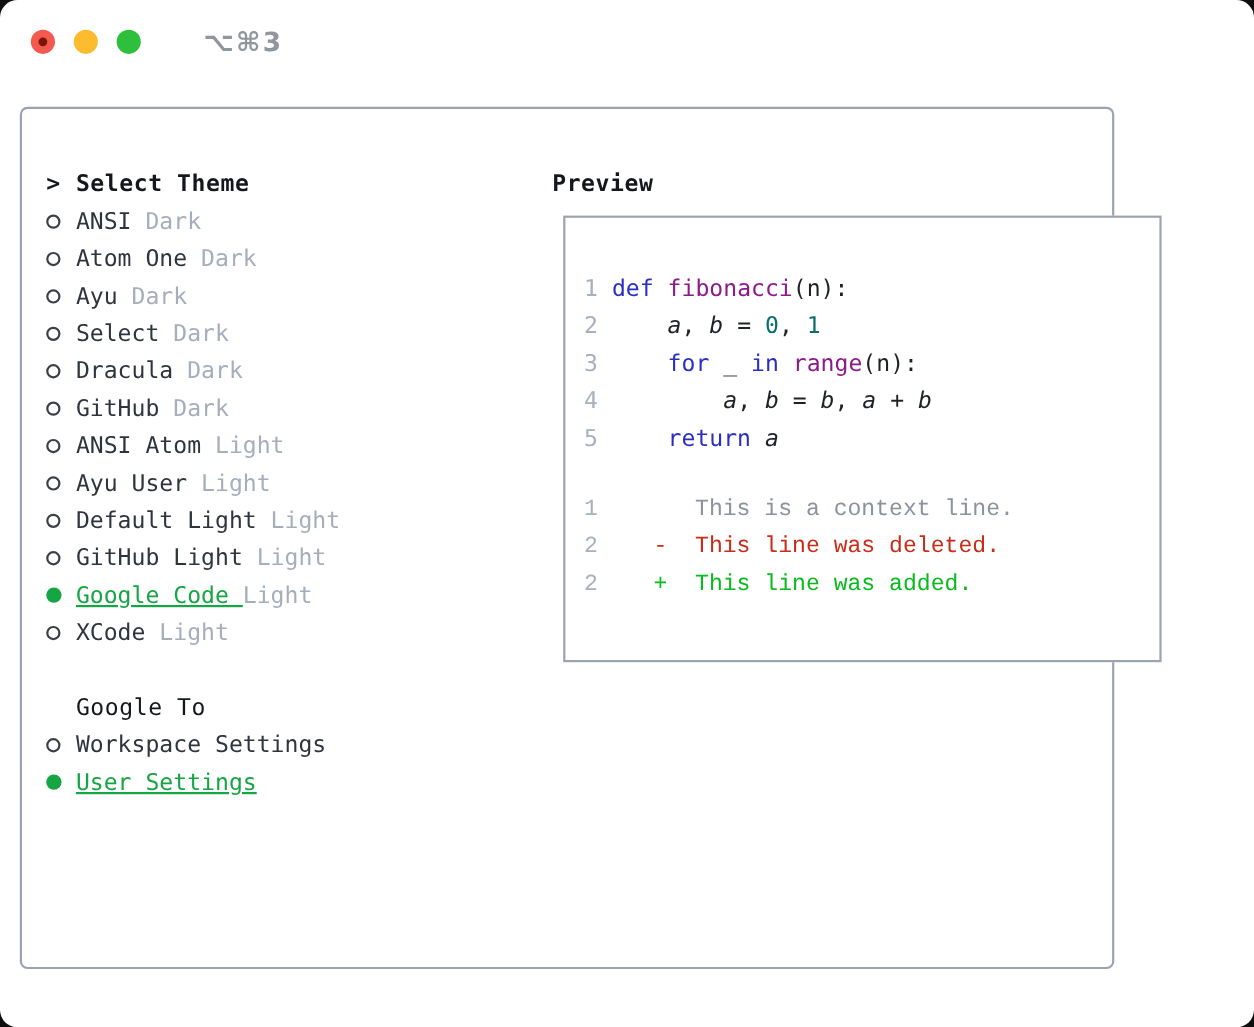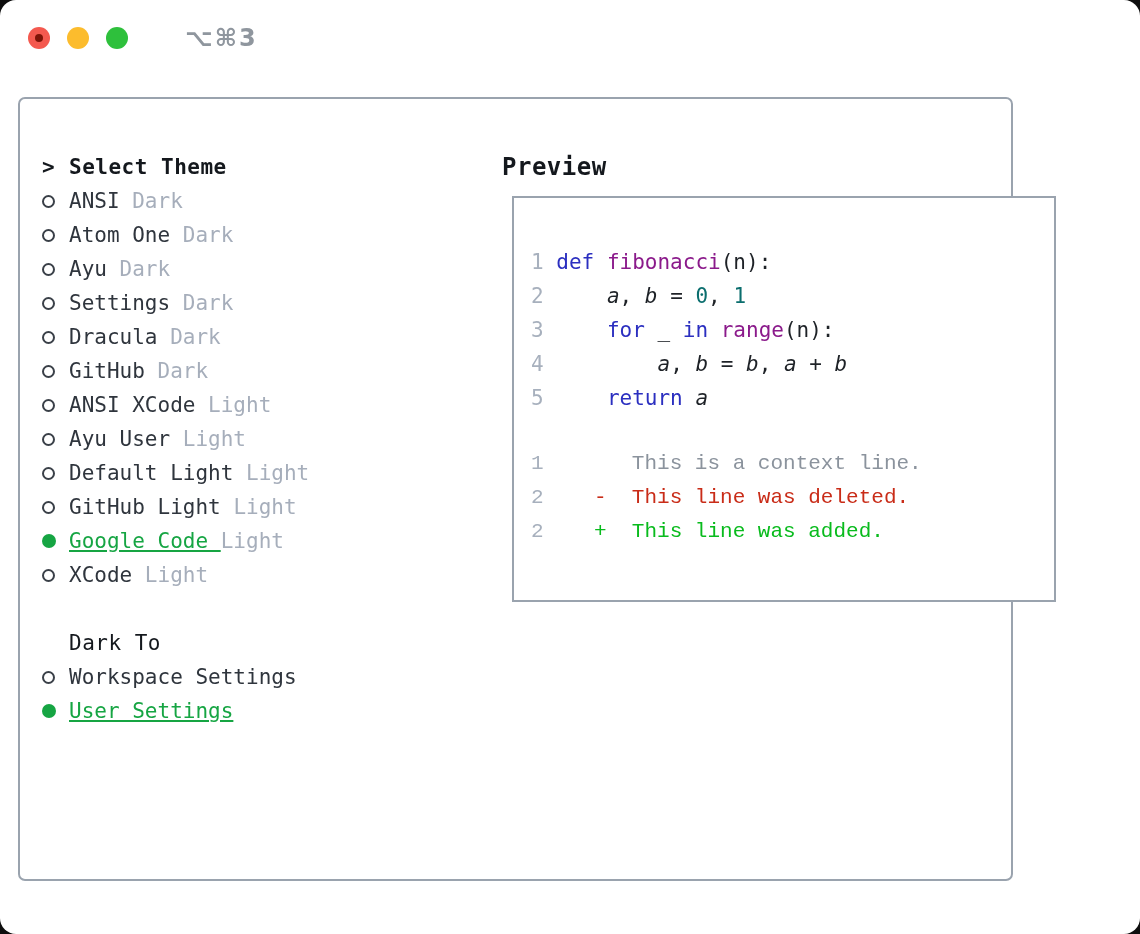--- a/index.html
+++ b/index.html
@@ -57,21 +57,21 @@
   .item-name.selected { color: var(--selected); text-decoration: underline; }
   .item-variant { color: var(--muted); white-space: pre; text-align: right; }
   .apply-header { margin-top: 34px; }
   .apply-header .header-text { font-weight: 400; color: #14181d; }
   .hint {
     margin-top: 34px; color: var(--muted); white-space: normal; width: 410px;
   }
   
   .right-col { position: absolute; left: 482px; top: 51px; }
   .preview-title {
-    height: 34px; line-height: 34px; font-weight: 700; font-size: 24px;
+    height: 34px; line-height: 34px; font-weight: 700; font-size: 21px;
     color: var(--heading); letter-spacing: 0.5px;
   }
   .preview-box {
     margin-left: 10px; margin-top: 12px; width: 544px; height: 406px;
     border: 2px solid var(--border); background: #fff; overflow: hidden;
   }
   pre { font-family: inherit; }
   .code-block, .diff-block {
     font-size: 21px; line-height: 34px; white-space: pre; color: var(--plain);
   }
@@ -130,42 +130,42 @@
             <span class="bullet-slot">
               <span class="circle"></span>
             </span>
             <span class="item-name">Ayu </span>
             <span class="item-variant">Dark</span>
           </div>
           <div class="row">
             <span class="bullet-slot">
               <span class="circle"></span>
             </span>
-            <span class="item-name">Settings </span>
+            <span class="item-name">Select </span>
             <span class="item-variant">Dark</span>
           </div>
           <div class="row">
             <span class="bullet-slot">
               <span class="circle"></span>
             </span>
             <span class="item-name">Dracula </span>
             <span class="item-variant">Dark</span>
           </div>
           <div class="row">
             <span class="bullet-slot">
               <span class="circle"></span>
             </span>
             <span class="item-name">GitHub </span>
             <span class="item-variant">Dark</span>
           </div>
           <div class="row">
             <span class="bullet-slot">
               <span class="circle"></span>
             </span>
-            <span class="item-name">ANSI XCode </span>
+            <span class="item-name">ANSI Atom </span>
             <span class="item-variant">Light</span>
           </div>
           <div class="row">
             <span class="bullet-slot">
               <span class="circle"></span>
             </span>
             <span class="item-name">Ayu User </span>
             <span class="item-variant">Light</span>
           </div>
           <div class="row">
@@ -193,21 +193,21 @@
             <span class="bullet-slot">
               <span class="circle"></span>
             </span>
             <span class="item-name">XCode </span>
             <span class="item-variant">Light</span>
           </div>
         </div>
 
       <div class="row apply-header">
         <span class="bullet-slot"></span>
-        <span class="header-text">Dark To</span>
+        <span class="header-text">Google To</span>
       </div>
 
       <div id="apply-list">
           <div class="row">
             <span class="bullet-slot">
               <span class="circle"></span>
             </span>
             <span class="item-name">Workspace Settings</span>
           </div>
           <div class="row">

